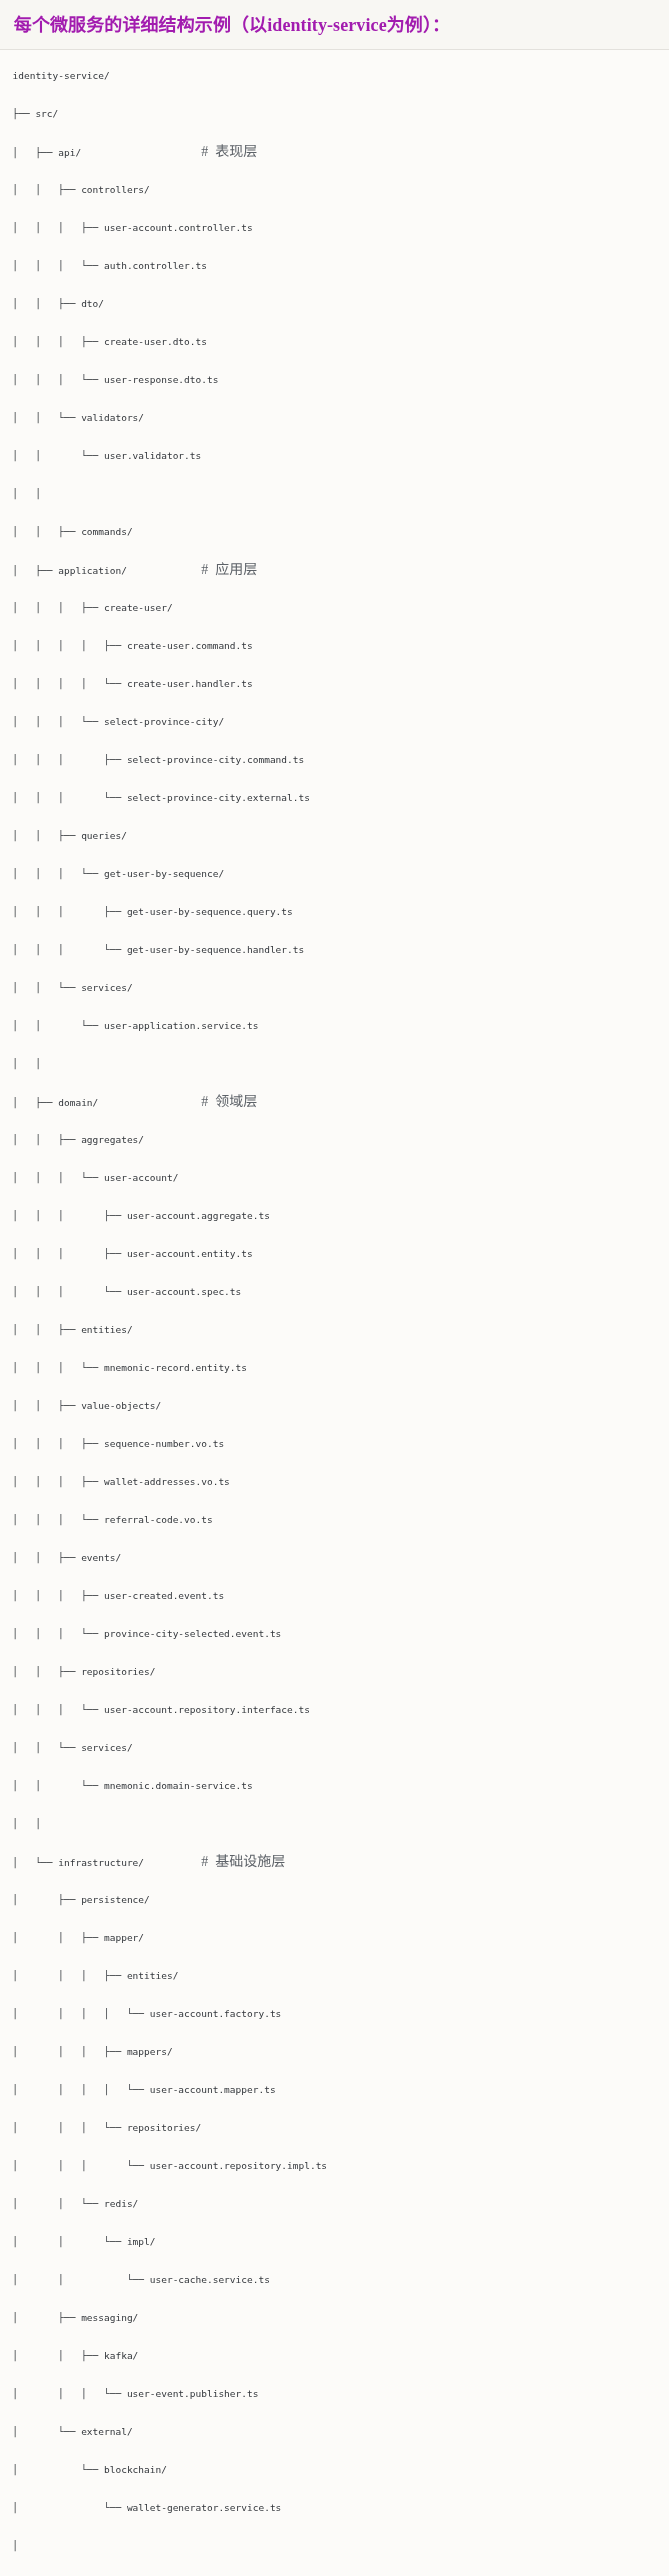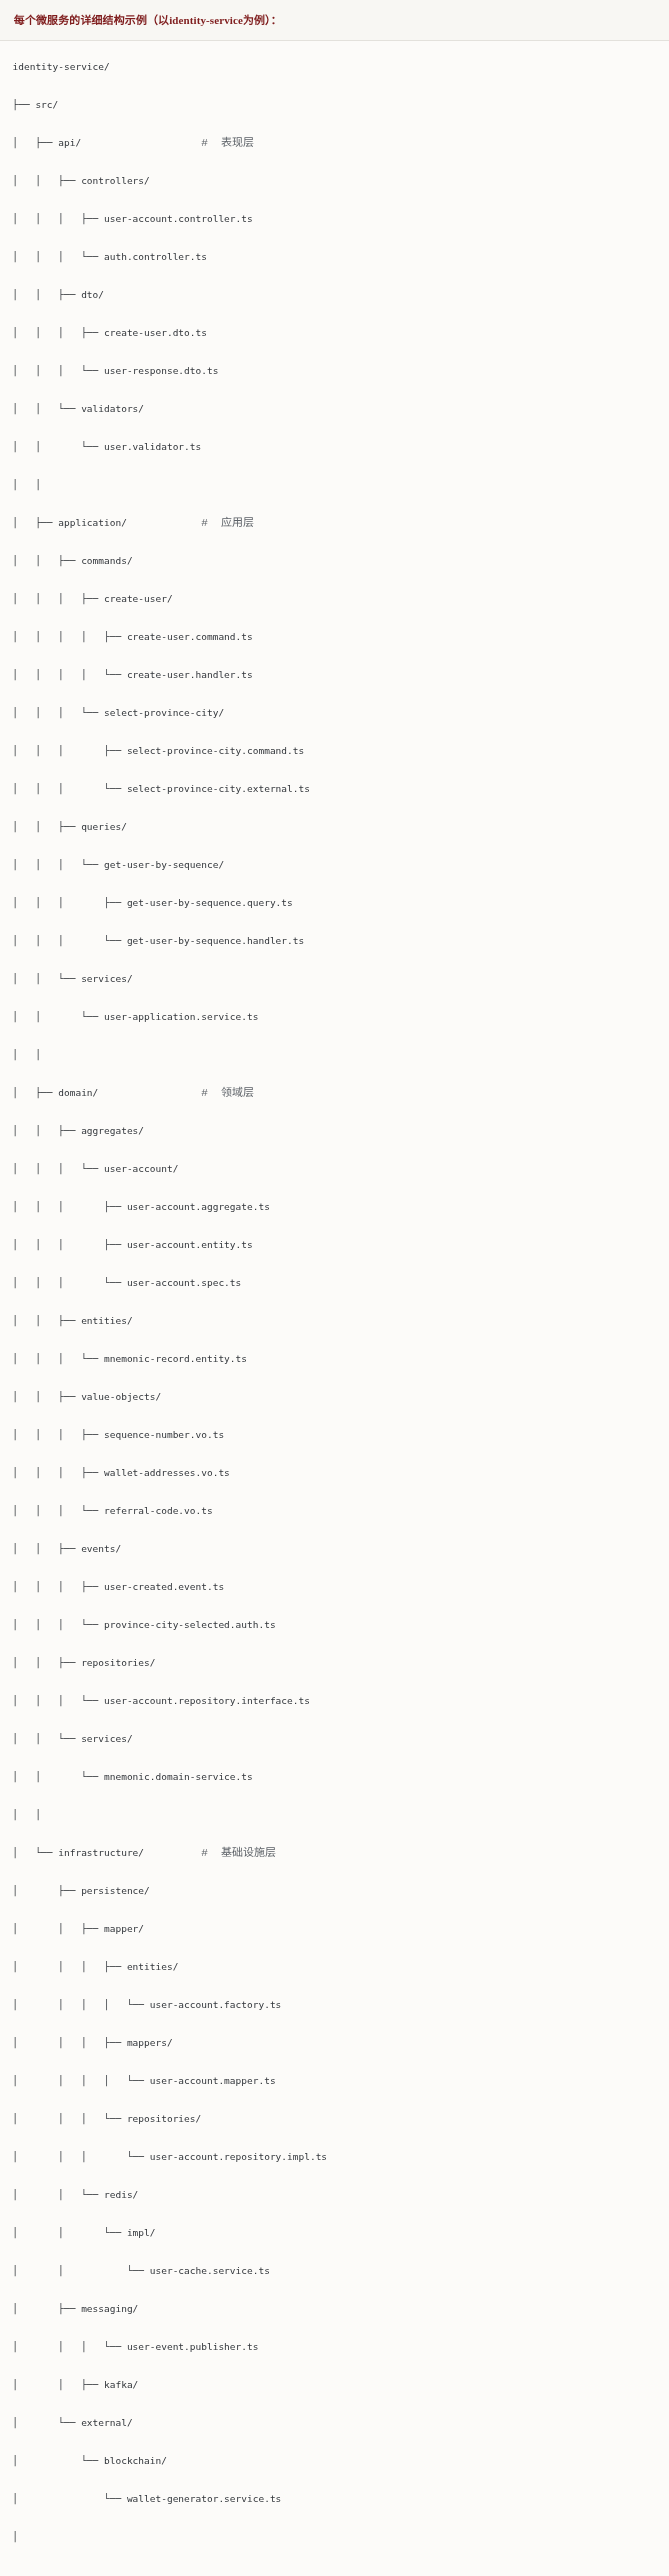--- a/index.html
+++ b/index.html
@@ -25,24 +25,24 @@
   
   .doc-header {
     padding: 13.8px 13.8px 12.5px 13.8px;
     background: #f8f7f3;
     border-bottom: 0.6px solid #e3e1dc;
     box-sizing: border-box;
   }
   .doc-title {
     font-family: "Liberation Serif", "DejaVu Serif", serif;
     font-weight: bold;
-    font-size: 11px;
+    font-size: 18px;
     line-height: 1.25;
     letter-spacing: 0.1px;
-    color: #7f1d1d;
+    color: #a21caf;
     margin: 0;
   }
 
   
   .tree-block {
     padding: 16.3px 12.5px 11.3px 12.5px;
     background: #fcfbf9;
     box-sizing: border-box;
   }
   .tree {
@@ -55,22 +55,22 @@
     letter-spacing: 0px;
     tab-size: 4;
   }
   .tree .row {
     display: block;
     height: 19px;
     white-space: pre;
   }
   .tree .cmt {
     color: #5d6268;
-    font-family: Liberation Mono, monospace;
-    font-size: 11px;
+    font-family: Liberation Serif, serif;
+    font-size: 14px;
   }
 </style>
 </head>
 <body>
 
 <div class="page">
 
   <div class="doc-header">
     <h1 class="doc-title">每个微服务的详细结构示例（以identity-service为例）：</h1>
   </div>
@@ -81,22 +81,22 @@
 <span class="row"><span>│   ├── api/</span><span>                     </span><span class="cmt">#  表现层</span></span>
 <span class="row"><span>│   │   ├── controllers/</span></span>
 <span class="row"><span>│   │   │   ├── user-account.controller.ts</span></span>
 <span class="row"><span>│   │   │   └── auth.controller.ts</span></span>
 <span class="row"><span>│   │   ├── dto/</span></span>
 <span class="row"><span>│   │   │   ├── create-user.dto.ts</span></span>
 <span class="row"><span>│   │   │   └── user-response.dto.ts</span></span>
 <span class="row"><span>│   │   └── validators/</span></span>
 <span class="row"><span>│   │       └── user.validator.ts</span></span>
 <span class="row"><span>│   │</span></span>
+<span class="row"><span>│   │   ├── commands/</span></span>
 <span class="row"><span>│   ├── application/</span><span>             </span><span class="cmt">#  应用层</span></span>
-<span class="row"><span>│   │   ├── commands/</span></span>
 <span class="row"><span>│   │   │   ├── create-user/</span></span>
 <span class="row"><span>│   │   │   │   ├── create-user.command.ts</span></span>
 <span class="row"><span>│   │   │   │   └── create-user.handler.ts</span></span>
 <span class="row"><span>│   │   │   └── select-province-city/</span></span>
 <span class="row"><span>│   │   │       ├── select-province-city.command.ts</span></span>
 <span class="row"><span>│   │   │       └── select-province-city.external.ts</span></span>
 <span class="row"><span>│   │   ├── queries/</span></span>
 <span class="row"><span>│   │   │   └── get-user-by-sequence/</span></span>
 <span class="row"><span>│   │   │       ├── get-user-by-sequence.query.ts</span></span>
 <span class="row"><span>│   │   │       └── get-user-by-sequence.handler.ts</span></span>
@@ -110,41 +110,41 @@
 <span class="row"><span>│   │   │       ├── user-account.entity.ts</span></span>
 <span class="row"><span>│   │   │       └── user-account.spec.ts</span></span>
 <span class="row"><span>│   │   ├── entities/</span></span>
 <span class="row"><span>│   │   │   └── mnemonic-record.entity.ts</span></span>
 <span class="row"><span>│   │   ├── value-objects/</span></span>
 <span class="row"><span>│   │   │   ├── sequence-number.vo.ts</span></span>
 <span class="row"><span>│   │   │   ├── wallet-addresses.vo.ts</span></span>
 <span class="row"><span>│   │   │   └── referral-code.vo.ts</span></span>
 <span class="row"><span>│   │   ├── events/</span></span>
 <span class="row"><span>│   │   │   ├── user-created.event.ts</span></span>
-<span class="row"><span>│   │   │   └── province-city-selected.auth.ts</span></span>
+<span class="row"><span>│   │   │   └── province-city-selected.event.ts</span></span>
 <span class="row"><span>│   │   ├── repositories/</span></span>
 <span class="row"><span>│   │   │   └── user-account.repository.interface.ts</span></span>
 <span class="row"><span>│   │   └── services/</span></span>
 <span class="row"><span>│   │       └── mnemonic.domain-service.ts</span></span>
 <span class="row"><span>│   │</span></span>
 <span class="row"><span>│   └── infrastructure/</span><span>          </span><span class="cmt">#  基础设施层</span></span>
 <span class="row"><span>│       ├── persistence/</span></span>
 <span class="row"><span>│       │   ├── mapper/</span></span>
 <span class="row"><span>│       │   │   ├── entities/</span></span>
 <span class="row"><span>│       │   │   │   └── user-account.factory.ts</span></span>
 <span class="row"><span>│       │   │   ├── mappers/</span></span>
 <span class="row"><span>│       │   │   │   └── user-account.mapper.ts</span></span>
 <span class="row"><span>│       │   │   └── repositories/</span></span>
 <span class="row"><span>│       │   │       └── user-account.repository.impl.ts</span></span>
 <span class="row"><span>│       │   └── redis/</span></span>
 <span class="row"><span>│       │       └── impl/</span></span>
 <span class="row"><span>│       │           └── user-cache.service.ts</span></span>
 <span class="row"><span>│       ├── messaging/</span></span>
+<span class="row"><span>│       │   ├── kafka/</span></span>
 <span class="row"><span>│       │   │   └── user-event.publisher.ts</span></span>
-<span class="row"><span>│       │   ├── kafka/</span></span>
 <span class="row"><span>│       └── external/</span></span>
 <span class="row"><span>│           └── blockchain/</span></span>
 <span class="row"><span>│               └── wallet-generator.service.ts</span></span>
 <span class="row"><span>│</span></span>
 
 
 
 
 
 

